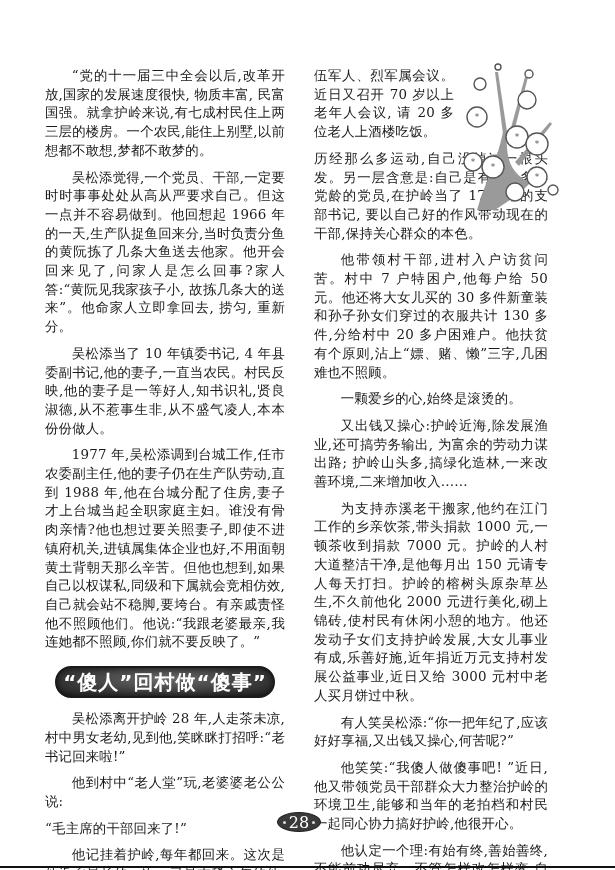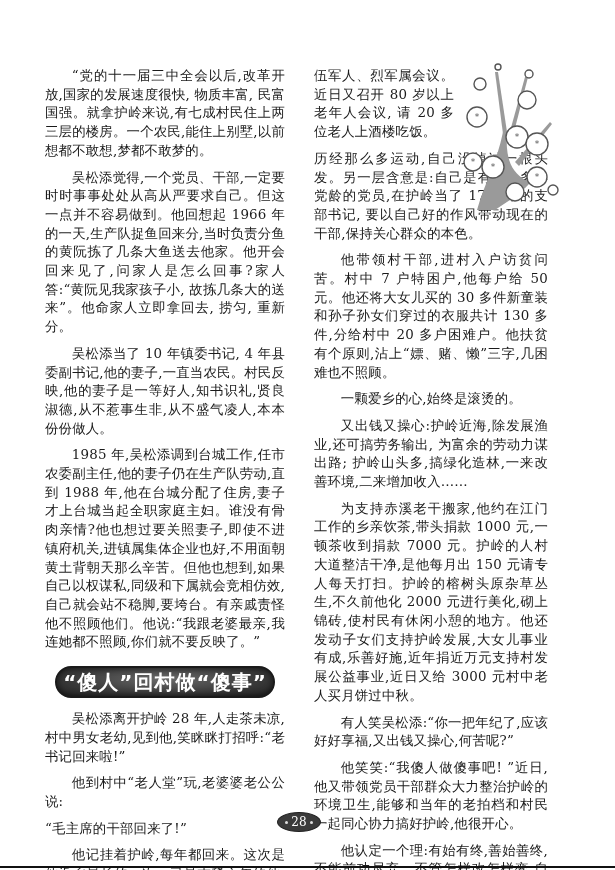--- a/index.html
+++ b/index.html
@@ -19,46 +19,46 @@
       border: 2px solid #1a1a1a; border-radius: 18px; height: 28px; width: 216px;
       display: flex; align-items: center; justify-content: center;
       color: #ffffff; font-family: "DejaVu Sans", "Liberation Sans", sans-serif; font-weight: bold;
       font-size: 20px; letter-spacing: 1px;
       box-shadow: inset 0 0 6px rgba(0,0,0,0.6);
     }
     .illus { position: absolute; left: 455px; top: 62px; width: 120px; height: 150px; }
     .page-badge {
       position: absolute; left: 277px; top: 812px; width: 42px; height: 18px;
       background: #3a3a3a; border-radius: 50%; display: flex; align-items: center; justify-content: center;
-      color: #fff; font-size: 12px; font-family: "DejaVu Serif", serif;
+      color: #fff; font-size: 16px; font-family: "DejaVu Serif", serif;
       border: 1px solid #222;
     }
     .page-badge .dot { width: 3px; height: 3px; background: #ddd; border-radius: 50%; margin: 0 3px; }
     .bottom-rule { position: absolute; left: 0; top: 866px; width: 615px; height: 2px; background: #111; }
   </style>
 </head>
 <body>
 
 <div id="left-col" class="col">
   <p>“党的十一届三中全会以后,改革开放,国家的发展速度很快, 物质丰富, 民富国强。就拿护岭来说,有七成村民住上两三层的楼房。一个农民,能住上别墅,以前想都不敢想,梦都不敢梦的。</p>
   <p>吴松添觉得,一个党员、干部,一定要时时事事处处从高从严要求自己。但这一点并不容易做到。他回想起 1966 年的一天,生产队捉鱼回来分,当时负责分鱼的黄阮拣了几条大鱼送去他家。他开会回来见了,问家人是怎么回事?家人答:“黄阮见我家孩子小, 故拣几条大的送来”。他命家人立即拿回去, 捞匀, 重新分。</p>
   <p>吴松添当了 10 年镇委书记, 4 年县委副书记,他的妻子,一直当农民。村民反映,他的妻子是一等好人,知书识礼,贤良淑德,从不惹事生非,从不盛气凌人,本本份份做人。</p>
-  <p>1985 年,吴松添调到台城工作,任市农委副主任,他的妻子仍在生产队劳动,直到 1988 年,他在台城分配了住房,妻子才上台城当起全职家庭主妇。谁没有骨肉亲情?他也想过要关照妻子,即使不进镇府机关,进镇属集体企业也好,不用面朝黄土背朝天那么辛苦。但他也想到,如果自己以权谋私,同级和下属就会竞相仿效,自己就会站不稳脚,要垮台。有亲戚责怪他不照顾他们。他说:“我跟老婆最亲,我连她都不照顾,你们就不要反映了。”</p>
+  <p>1977 年,吴松添调到台城工作,任市农委副主任,他的妻子仍在生产队劳动,直到 1988 年,他在台城分配了住房,妻子才上台城当起全职家庭主妇。谁没有骨肉亲情?他也想过要关照妻子,即使不进镇府机关,进镇属集体企业也好,不用面朝黄土背朝天那么辛苦。但他也想到,如果自己以权谋私,同级和下属就会竞相仿效,自己就会站不稳脚,要垮台。有亲戚责怪他不照顾他们。他说:“我跟老婆最亲,我连她都不照顾,你们就不要反映了。”</p>
   <div class="banner-wrap">
     <div class="banner">“傻人”回村做“傻事”</div>
   </div>
   <p>吴松添离开护岭 28 年,人走茶未凉,村中男女老幼,见到他,笑眯眯打招呼:“老书记回来啦!”</p>
   <p>他到村中“老人堂”玩,老婆婆老公公说:</p>
   <p class="noindent">“毛主席的干部回来了!”</p>
   <p>他记挂着护岭,每年都回来。这次是他返乡最长的一次。已是古稀之年的他, 想的是:我还可以为护岭做点什么?</p>
   <p>故乡青山绿水,空气清新,他四处走走,和村民聊天, 了解他们的所思所想。他自掏腰包,开了五六个座谈会。“七一”,召开党员、干部会议,回顾党的丰功伟绩。“八一”, 召开退</p>
 </div>
 
 <div id="right-col" class="col narrow">
-  <p class="noindent nar">伍军人、烈军属会议。近日又召开 80 岁以上老年人会议, 请 20 多位老人上酒楼吃饭。</p>
+  <p class="noindent nar">伍军人、烈军属会议。近日又召开 70 岁以上老年人会议, 请 20 多位老人上酒楼吃饭。</p>
   <p class="noindent">历经那么多运动,自己没掉过一根头发。另一层含意是:自己是有 30 多年党龄的党员,在护岭当了 17 年半的支部书记, 要以自己好的作风带动现在的干部,保持关心群众的本色。</p>
   <p>他带领村干部,进村入户访贫问苦。村中 7 户特困户,他每户给 50 元。他还将大女儿买的 30 多件新童装和孙子孙女们穿过的衣服共计 130 多件,分给村中 20 多户困难户。他扶贫有个原则,沾上“嫖、赌、懒”三字,几困难也不照顾。</p>
   <p>一颗爱乡的心,始终是滚烫的。</p>
   <p>又出钱又操心:护岭近海,除发展渔业,还可搞劳务输出, 为富余的劳动力谋出路; 护岭山头多,搞绿化造林,一来改善环境,二来增加收入……</p>
   <p>为支持赤溪老干搬家,他约在江门工作的乡亲饮茶,带头捐款 1000 元,一顿茶收到捐款 7000 元。护岭的人村大道整洁干净,是他每月出 150 元请专人每天打扫。护岭的榕树头原杂草丛生,不久前他化 2000 元进行美化,砌上锦砖,使村民有休闲小憩的地方。他还发动子女们支持护岭发展,大女儿事业有成,乐善好施,近年捐近万元支持村发展公益事业,近日又给 3000 元村中老人买月饼过中秋。</p>
   <p>有人笑吴松添:“你一把年纪了,应该好好享福,又出钱又操心,何苦呢?”</p>
   <p>他笑笑:“我傻人做傻事吧! ”近日,他又带领党员干部群众大力整治护岭的环境卫生,能够和当年的老拍档和村民一起同心协力搞好护岭,他很开心。</p>
   <p>他认定一个理:有始有终,善始善终,不能前功尽弃。不管怎样改怎样变,自己的本质不</p>
 
 </div>

